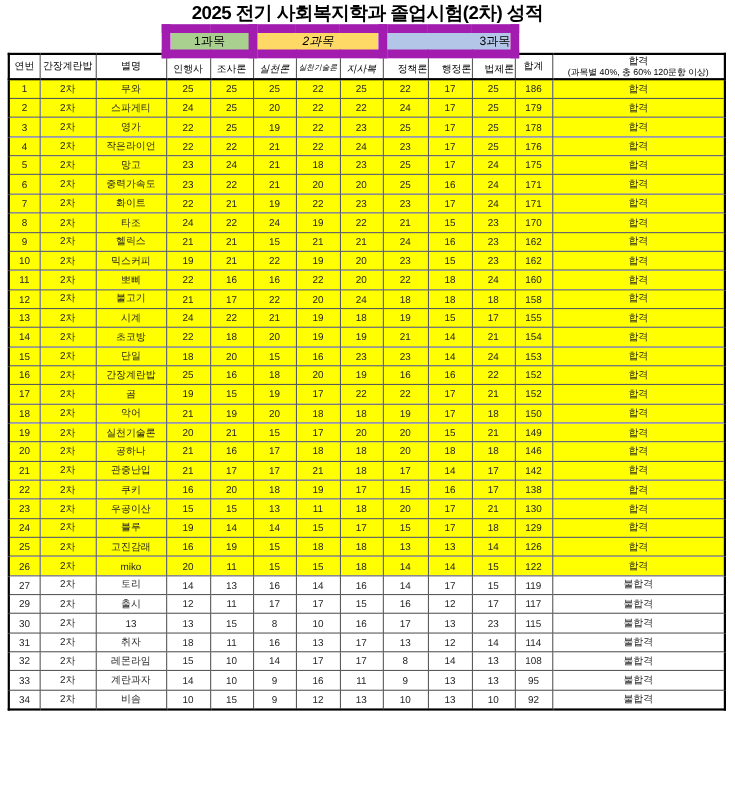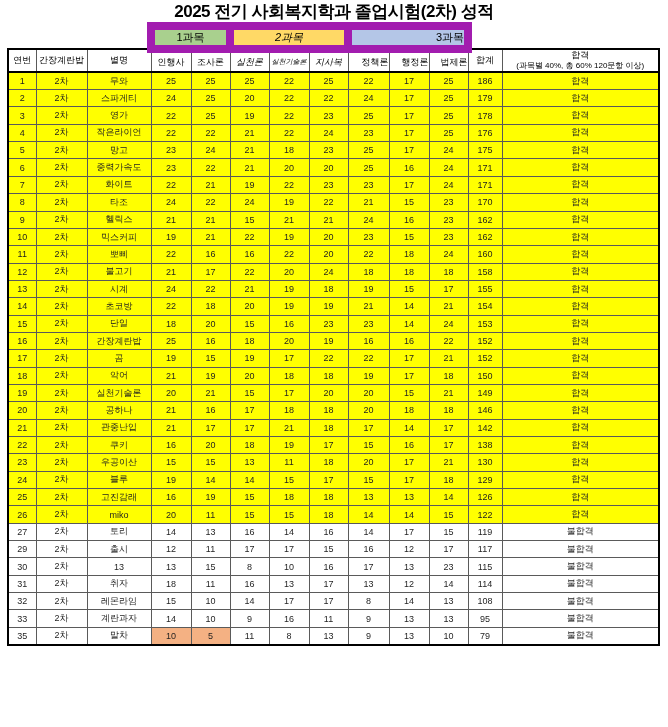--- a/index.html
+++ b/index.html
@@ -571,28 +571,28 @@
         <td>9</td>
         <td>16</td>
         <td>11</td>
         <td>9</td>
         <td>13</td>
         <td>13</td>
         <td>95</td>
         <td>불합격</td>
       </tr>
       <tr>
-        <td>35</td>
-        <td>2차</td>
-        <td>말차</td>
-        <td class="subfail">10</td>
-        <td class="subfail">5</td>
-        <td>11</td>
-        <td>8</td>
-        <td>13</td>
+        <td>34</td>
+        <td>2차</td>
+        <td>비솜</td>
+        <td>10</td>
+        <td>15</td>
         <td>9</td>
-        <td>13</td>
-        <td>10</td>
-        <td>79</td>
+        <td>12</td>
+        <td>13</td>
+        <td>10</td>
+        <td>13</td>
+        <td>10</td>
+        <td>92</td>
         <td>불합격</td>
       </tr>
     </tbody>
 </table>
 
 </body></html>

